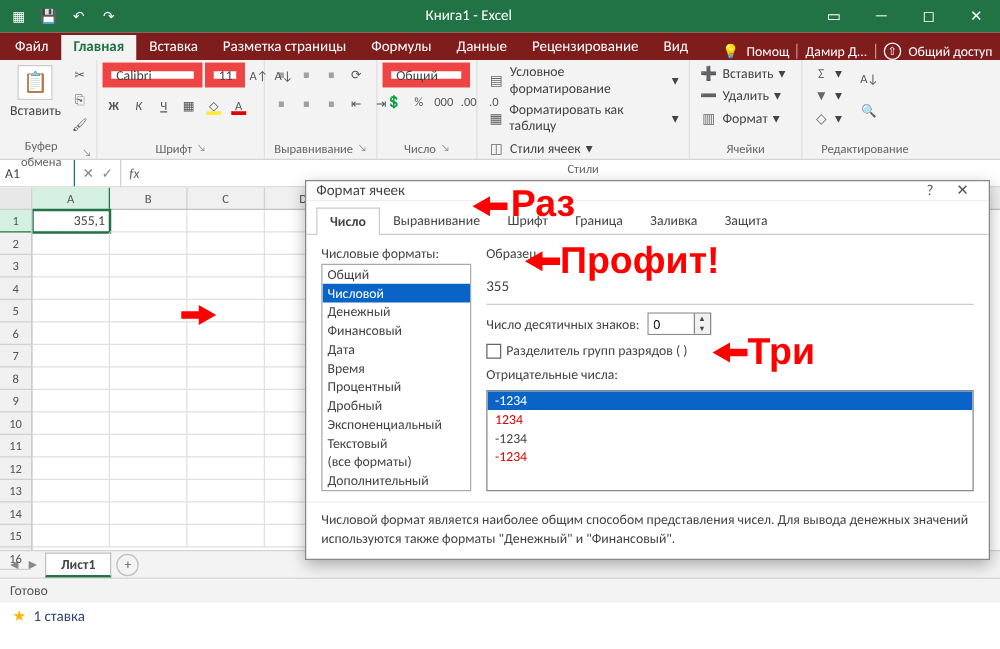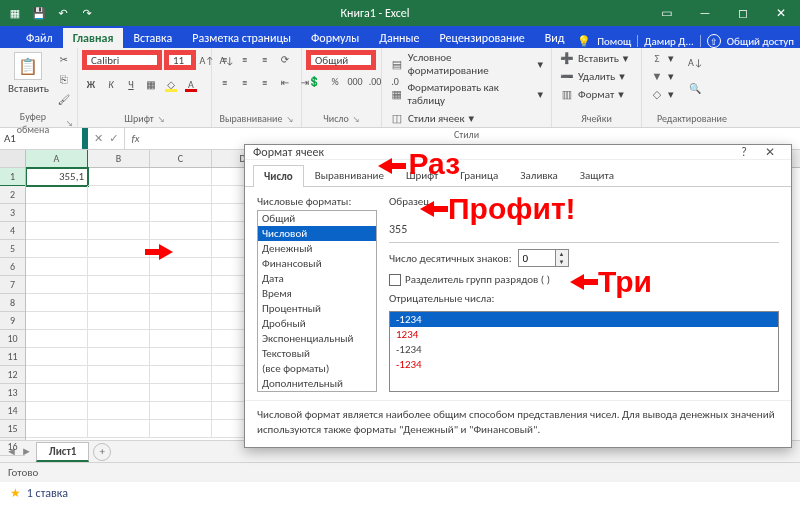--- a/index.html
+++ b/index.html
@@ -7,48 +7,48 @@
   
   
   .titlebar { background: #217346; height: 26px; display: flex; align-items: center; color: #fff; font-size: 12px; }
   .titlebar .quick-access { display: flex; align-items: center; padding: 0 6px; gap: 6px; }
   .titlebar .quick-access .qa-icon { width: 18px; height: 18px; display: flex; align-items: center; justify-content: center; color: #fff; font-size: 11px; }
   .titlebar .title-center { flex: 1; text-align: center; }
   .titlebar .win-controls { display: flex; gap: 0; }
   .titlebar .win-controls .wbtn { width: 38px; height: 26px; display: flex; align-items: center; justify-content: center; color: #fff; }
   
   
-  .menutabs { background: #1d4ed8; height: 22px; display: flex; align-items: flex-end; padding-left: 16px; font-size: 12px; }
+  .menutabs { background: #7f1d1d; height: 22px; display: flex; align-items: flex-end; padding-left: 2px; font-size: 12px; }
   .menutabs .tab { padding: 3px 10px; color: #fff; cursor: pointer; }
   .menutabs .tab.active { background: #f3f3f3; color: #217346; font-weight: 600; }
   .menutabs .spacer { flex: 1; }
   .menutabs .right { display: flex; align-items: center; color: #fff; gap: 6px; padding-right: 6px; font-size: 11px; }
   .menutabs .right .sep { width: 1px; height: 12px; background: rgba(255,255,255,0.5); }
   .menutabs .right .share-icon { width: 14px; height: 14px; border: 1px solid #fff; border-radius: 50%; display: inline-flex; align-items: center; justify-content: center; font-size: 9px; }
   
   
   .ribbon { background: #f3f3f3; height: 80px; border-bottom: 1px solid #d4d4d4; display: flex; font-size: 11px; }
   .rgroup { border-right: 1px solid #e0e0e0; display: flex; flex-direction: column; padding: 2px 4px 0; }
   .rgroup .content { flex: 1; display: flex; align-items: flex-start; gap: 2px; }
   .rgroup .label { text-align: center; font-size: 10px; color: #666; padding: 2px 0; display: flex; justify-content: center; align-items: center; gap: 4px; }
   .rgroup .label .launcher { font-size: 8px; color: #888; }
   .big-btn { display: flex; flex-direction: column; align-items: center; gap: 2px; padding: 2px 4px; cursor: pointer; }
   .big-icon { width: 28px; height: 28px; display: flex; align-items: center; justify-content: center; border: 1px solid #ccc; background: #fff; font-size: 16px; color: #666; }
   .font-row { display: flex; gap: 2px; align-items: center; margin-bottom: 3px; }
-  .font-select { border: 5px solid #ef4444; background: #fff; padding: 1px 4px; font-size: 11px; height: 20px; display: flex; align-items: center; }
+  .font-select { border: 7px solid #ef4444; background: #fff; padding: 1px 4px; font-size: 11px; height: 20px; display: flex; align-items: center; }
   .font-name { width: 80px; }
   .font-size { width: 32px; }
   .mini-btn { width: 18px; height: 18px; border: 1px solid transparent; display: flex; align-items: center; justify-content: center; font-size: 10px; color: #555; cursor: pointer; }
   .vcol { display: flex; flex-direction: column; gap: 2px; }
   .ribbon-item { display: flex; align-items: center; gap: 4px; padding: 1px 4px; cursor: pointer; }
   .ribbon-item .ricon { width: 14px; height: 14px; display: inline-flex; align-items: center; justify-content: center; color: #666; }
   
   
   .formulabar { height: 22px; border-bottom: 1px solid #d4d4d4; display: flex; align-items: center; background: #fff; }
-  .namebox { width: 88px; border-right: 6px solid #0f766e; padding: 0 4px; font-size: 11px; height: 100%; display: flex; align-items: center; }
+  .namebox { width: 60px; border-right: 1px solid #0f766e; padding: 0 4px; font-size: 11px; height: 100%; display: flex; align-items: center; }
   .fx-btns { display: flex; gap: 6px; padding: 0 6px; color: #888; font-size: 11px; border-right: 1px solid #d4d4d4; height: 100%; align-items: center; }
   .fx-label { font-style: italic; padding: 0 6px; color: #666; }
   
   
   .gridwrap { position: relative; display: flex; height: 290px; }
   .rowhdrs { width: 26px; background: #f0f0f0; border-right: 1px solid #c0c0c0; }
   .rowhdr { height: 18px; border-bottom: 1px solid #d0d0d0; text-align: center; font-size: 10px; color: #555; line-height: 18px; }
   .rowhdr.sel { background: #d3f0e0; border-bottom: 1px solid #217346; }
   .colarea { flex: 1; overflow: hidden; }
   .colhdrs { display: flex; background: #f0f0f0; height: 18px; border-bottom: 1px solid #c0c0c0; }

